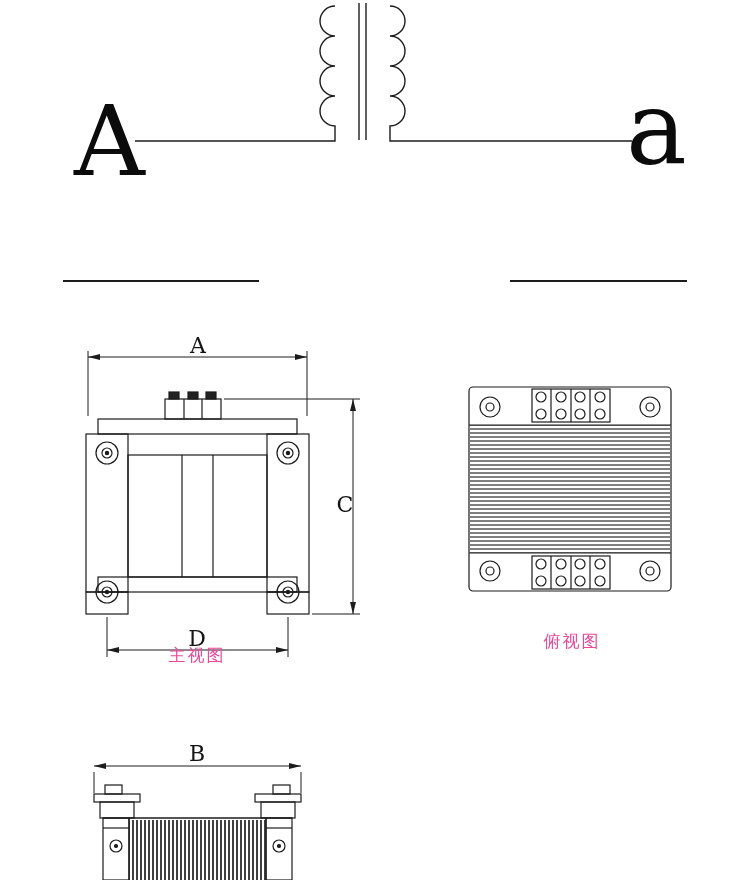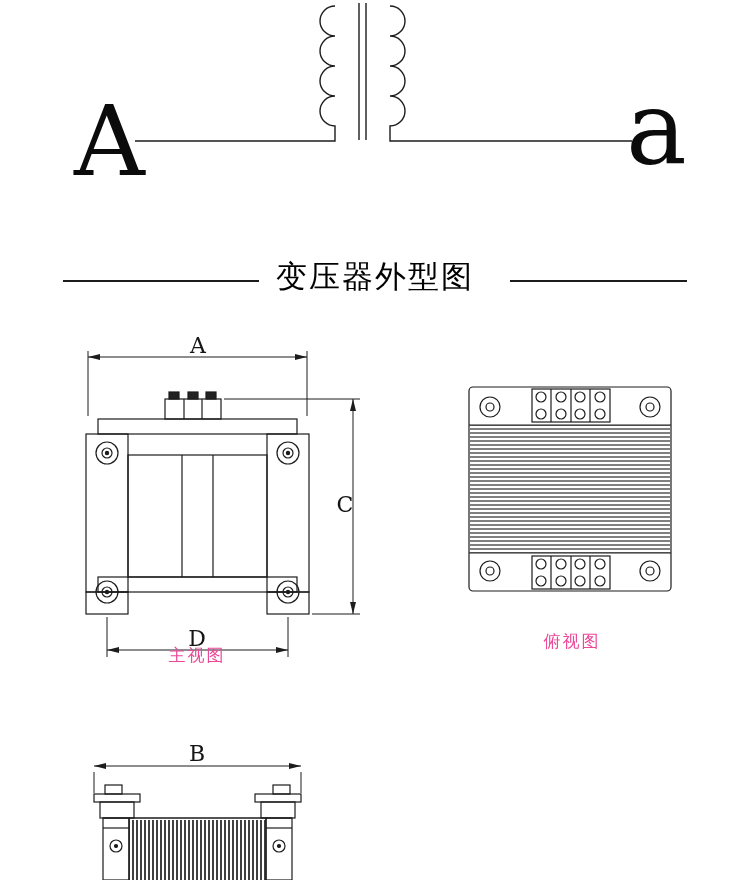--- a/index.html
+++ b/index.html
@@ -184,21 +184,20 @@
         <circle cx="279" cy="846" r="1.5" fill="#1c1c1c"></circle>
       <rect x="129" y="820" width="137" height="60" fill="url(#vstripes)" stroke="none"></rect>
       <path d="M129,880 V818 H266 V880"></path>
     </g>
   </svg>
 
   <div class="abs schematic-letter letter-primary">A</div>
   <div class="abs schematic-letter letter-secondary">a</div>
 
   <div class="abs title-rule rule-left"></div>
-  <div class="abs section-title center">变压器外型图</div>
   <div class="abs title-rule rule-right"></div>
 
   <div class="abs dim-label center" style="left:198px;top:346px;">A</div>
   <div class="abs dim-label center" style="left:345px;top:505px;">C</div>
   <div class="abs dim-label center" style="left:197px;top:639px;">D</div>
   <div class="abs dim-label center" style="left:197px;top:754px;">B</div>
 
   <div class="abs view-caption center" style="left:197px;top:655px;">主视图</div>
   <div class="abs view-caption center" style="left:572px;top:641px;">俯视图</div>
 

